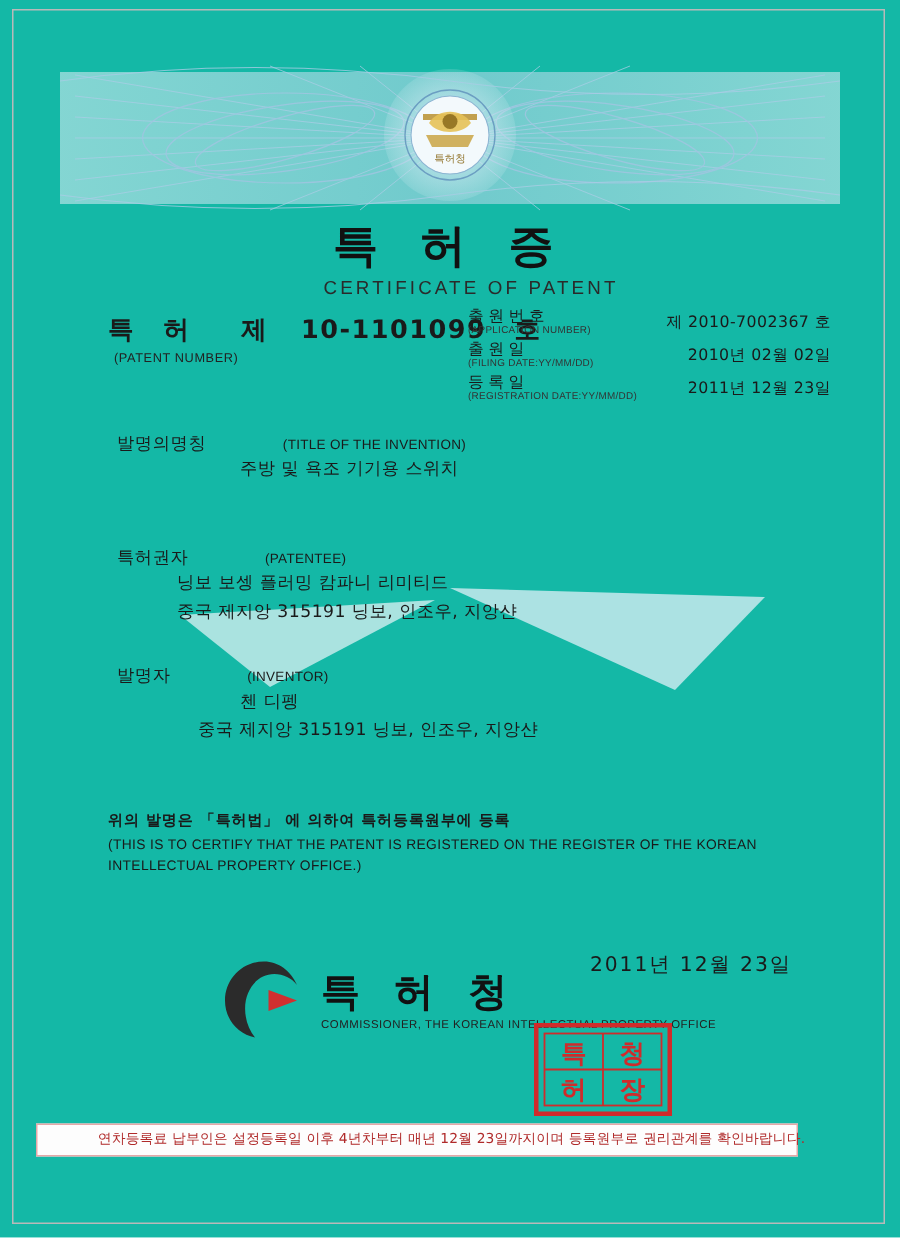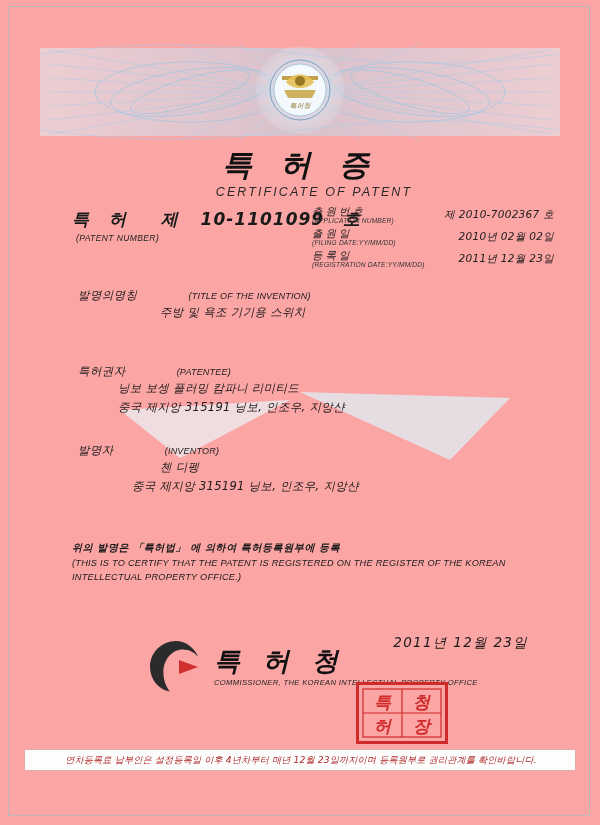--- a/index.html
+++ b/index.html
@@ -13,23 +13,22 @@
     font-family: "Liberation Sans", sans-serif;
     color: #1a1a1a;
     overflow: hidden;
   }
 
   
   .page {
     position: relative;
     width: 600px;
     height: 825px;
-    background: #fca5a5;
+    background: #14b8a6;
     box-sizing: border-box;
-    font-style: italic;
   }
   .page-border {
     position: absolute;
     left: 8px;
     top: 6px;
     width: 582px;
     height: 810px;
     border: 1px solid #b9b9b9;
     box-sizing: border-box;
     pointer-events: none;
@@ -252,21 +251,21 @@
   .wm {
     position: absolute;
     pointer-events: none;
   }
 
   
   .notice {
     position: absolute;
     left: 24px;
     top: 749px;
-    width: 552px;
+    width: 508px;
     height: 22px;
     border: 1px solid #e5a8a8;
     background: #fdfdfd;
     box-sizing: border-box;
   }
   .notice-text {
     position: absolute;
     left: 0;
     top: 0;
     width: 552px;

